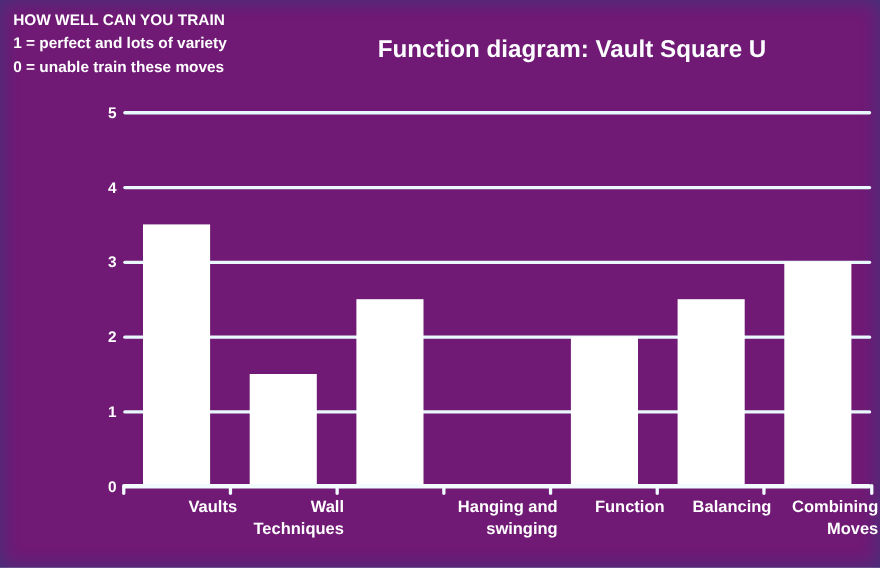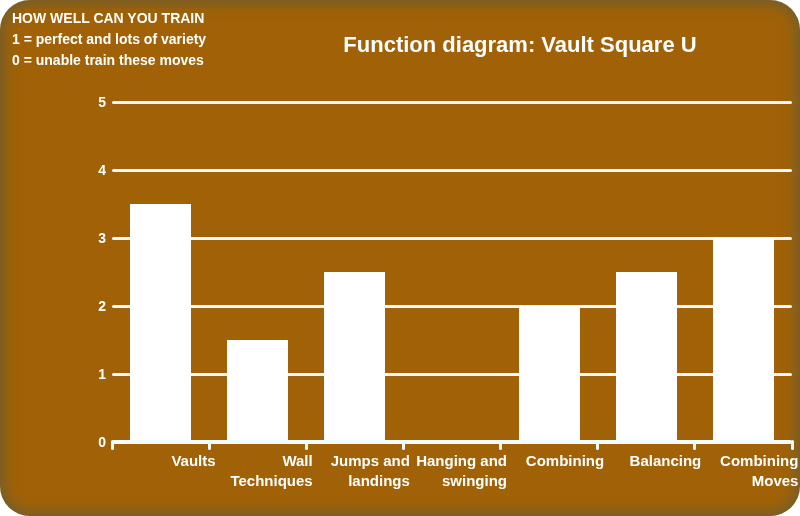--- a/index.html
+++ b/index.html
@@ -73,21 +73,21 @@
     text-align: right;
     color: #ffffff;
     font-size: 15px;
     font-weight: bold;
     line-height: 20px;
   }
 </style>
 </head>
 <body>
 
-<div class="canvas" style="background: #a16207; border-radius: 30px;">
+<div class="canvas" style="background: #701a75;">
   <div class="annotation">
     <div>HOW WELL CAN YOU TRAIN</div>
     <div>1 = perfect and lots of variety</div>
     <div>0 = unable train these moves</div>
   </div>
 
   <div class="title">Function diagram: Vault Square U</div>
 
   <div class="plot" id="plot">
       <div class="y-label" style="left: 80px; top: 432px; color: rgb(255, 255, 255);">0</div>
@@ -111,19 +111,18 @@
       <div class="x-tick" style="left: 110.5px; top: 440px; background: rgb(242, 251, 254);"></div>
       <div class="x-tick" style="left: 207.643px; top: 440px; background: rgb(242, 251, 254);"></div>
       <div class="x-tick" style="left: 304.786px; top: 440px; background: rgb(242, 251, 254);"></div>
       <div class="x-tick" style="left: 401.929px; top: 440px; background: rgb(242, 251, 254);"></div>
       <div class="x-tick" style="left: 499.071px; top: 440px; background: rgb(242, 251, 254);"></div>
       <div class="x-tick" style="left: 596.214px; top: 440px; background: rgb(242, 251, 254);"></div>
       <div class="x-tick" style="left: 693.357px; top: 440px; background: rgb(242, 251, 254);"></div>
       <div class="x-tick" style="left: 790.5px; top: 440px; background: rgb(242, 251, 254);"></div>
       <div class="x-label" style="left: 105.571px; top: 451px; color: rgb(255, 255, 255);">Vaults</div>
       <div class="x-label" style="left: 202.714px; top: 451px; color: rgb(255, 255, 255);">Wall Techniques</div>
-      <div class="x-label" style="left: 299.857px; top: 451px; color: rgb(255, 255, 255);">Jumps and landings</div>
       <div class="x-label" style="left: 397px; top: 451px; color: rgb(255, 255, 255);">Hanging and swinging</div>
-      <div class="x-label" style="left: 494.143px; top: 451px; color: rgb(255, 255, 255);">Combining</div>
+      <div class="x-label" style="left: 494.143px; top: 451px; color: rgb(255, 255, 255);">Function</div>
       <div class="x-label" style="left: 688.429px; top: 451px; color: rgb(255, 255, 255);">Combining Moves</div>
       <div class="x-label" style="left: 591.286px; top: 451px; color: rgb(255, 255, 255);">Balancing</div>
     </div>
 </div>
 
 </body></html>

